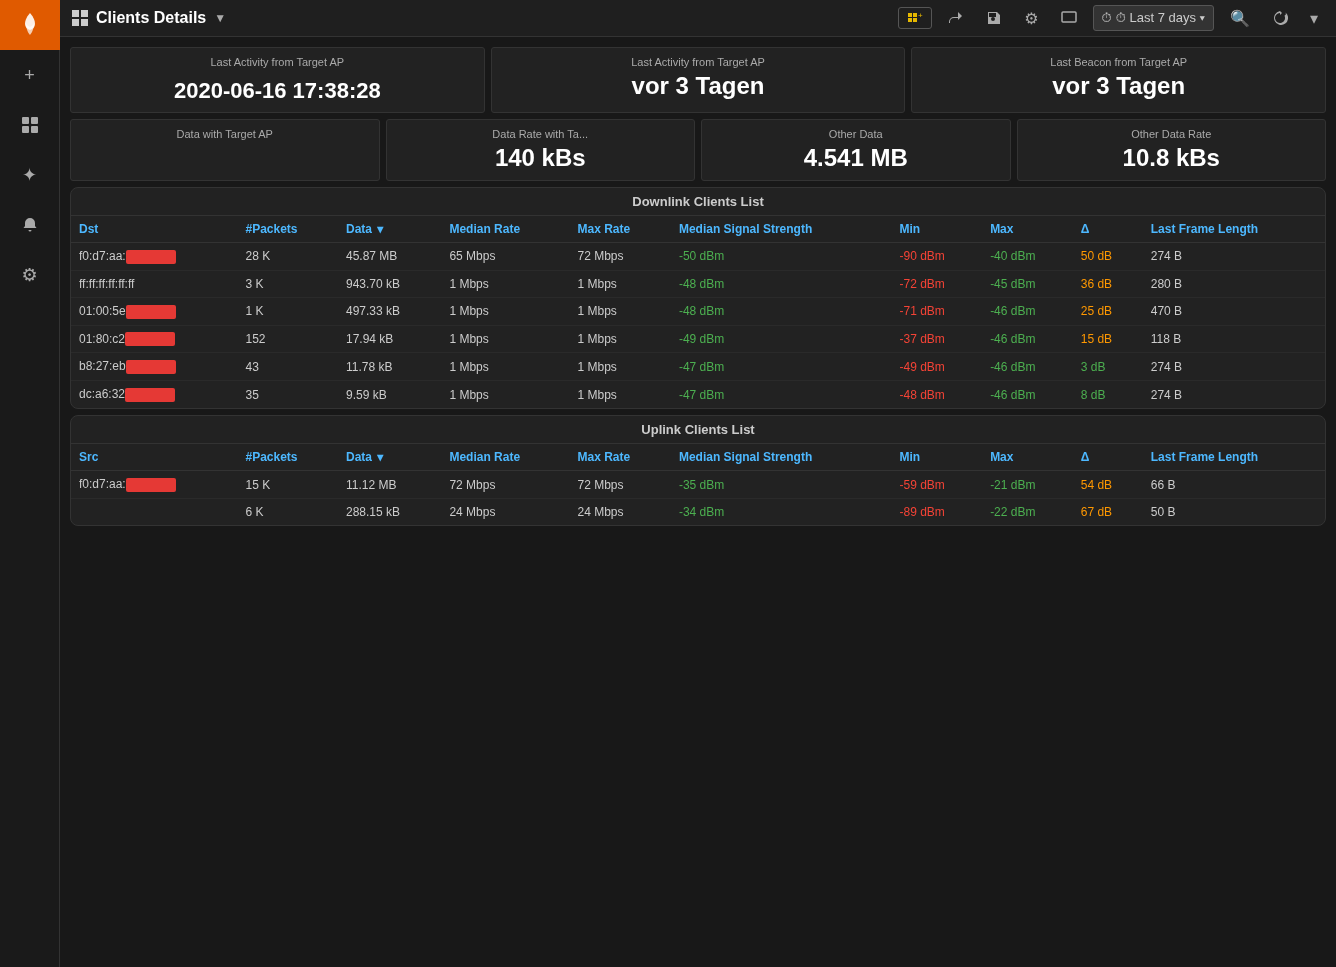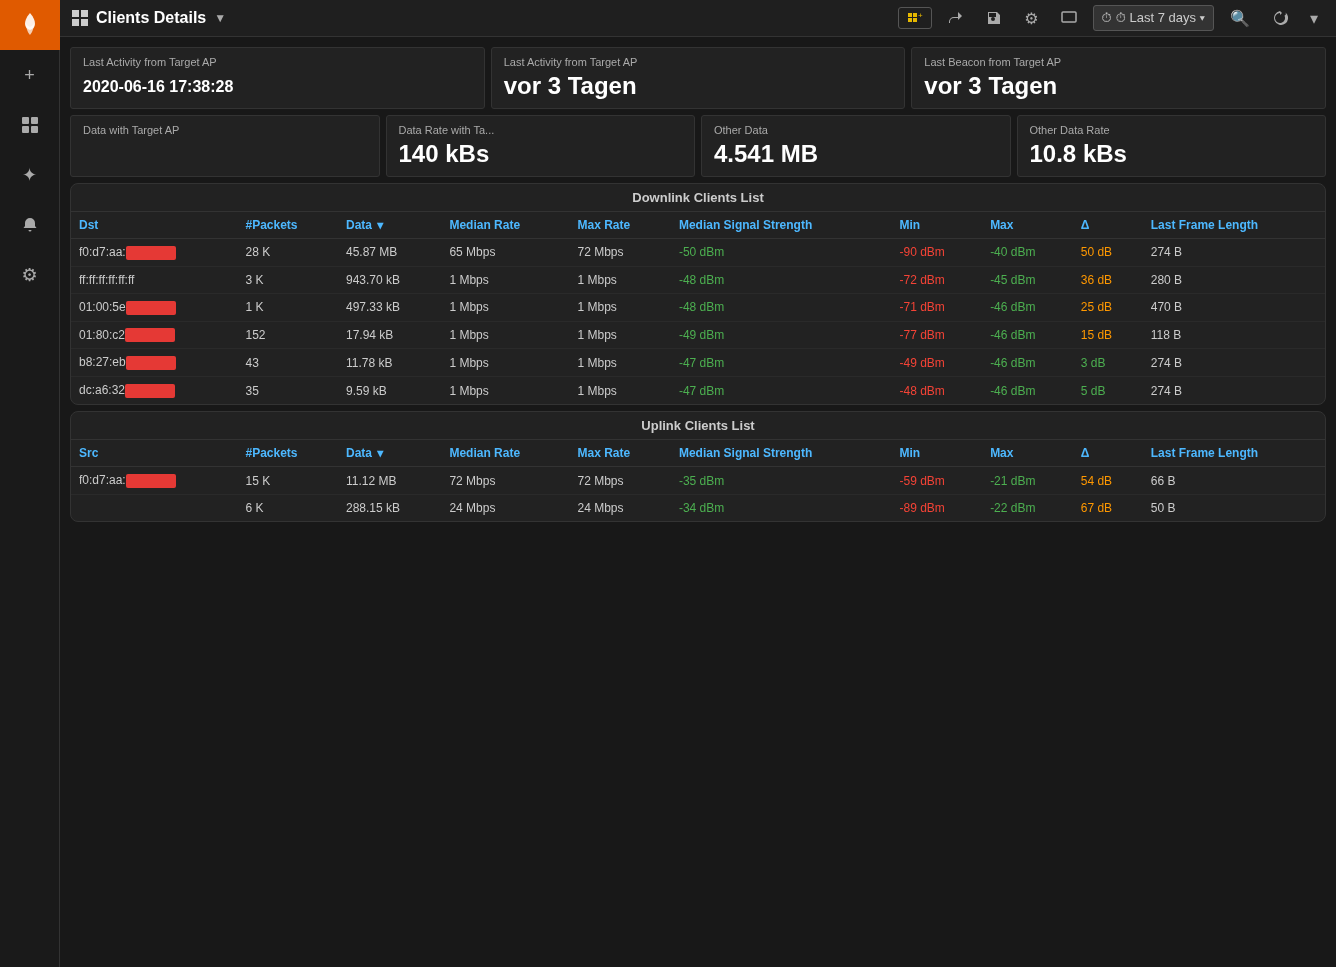--- a/index.html
+++ b/index.html
@@ -136,34 +136,34 @@
       display: flex;
       gap: 6px;
       margin-bottom: 6px;
     }
     .stat-card {
       background: #222;
       border: 1px solid #333;
       border-radius: 3px;
       padding: 8px 12px;
       flex: 1;
-      text-align: left;
+      text-align: center;
     }
     .stat-card-label {
       color: #aaa;
       font-size: 11px;
       margin-bottom: 4px;
     }
     .stat-card-value {
       color: #fff;
       font-size: 24px;
       font-weight: bold;
     }
     .stat-card-value.large {
-      font-size: 16px;
+      font-size: 22px;
       margin-top: 10px;
     }
 
     
     .table-section {
       background: #222;
       border: 1px solid #333;
       border-radius: 8px;
       margin-bottom: 6px;
     }
@@ -387,21 +387,21 @@
                 <td class="orange">25 dB</td>
                 <td>470 B</td>
               </tr>
               <tr>
                 <td><span>01:80:c2</span><span class="redacted"></span></td>
                 <td>152</td>
                 <td>17.94 kB</td>
                 <td>1 Mbps</td>
                 <td>1 Mbps</td>
                 <td class="green">-49 dBm</td>
-                <td class="red-text">-77 dBm</td>
+                <td class="red-text">-37 dBm</td>
                 <td class="green">-46 dBm</td>
                 <td class="orange">15 dB</td>
                 <td>118 B</td>
               </tr>
               <tr>
                 <td><span>b8:27:eb</span><span class="redacted"></span></td>
                 <td>43</td>
                 <td>11.78 kB</td>
                 <td>1 Mbps</td>
                 <td>1 Mbps</td>
@@ -413,21 +413,21 @@
               </tr>
               <tr>
                 <td><span>dc:a6:32</span><span class="redacted"></span></td>
                 <td>35</td>
                 <td>9.59 kB</td>
                 <td>1 Mbps</td>
                 <td>1 Mbps</td>
                 <td class="green">-47 dBm</td>
                 <td class="red-text">-48 dBm</td>
                 <td class="green">-46 dBm</td>
-                <td class="green">5 dB</td>
+                <td class="green">8 dB</td>
                 <td>274 B</td>
               </tr>
             </tbody>
         </table>
       </div>
     </div>
 
     <div class="table-section">
       <div class="table-section-title">Uplink Clients List</div>
       <div class="table-wrapper">

